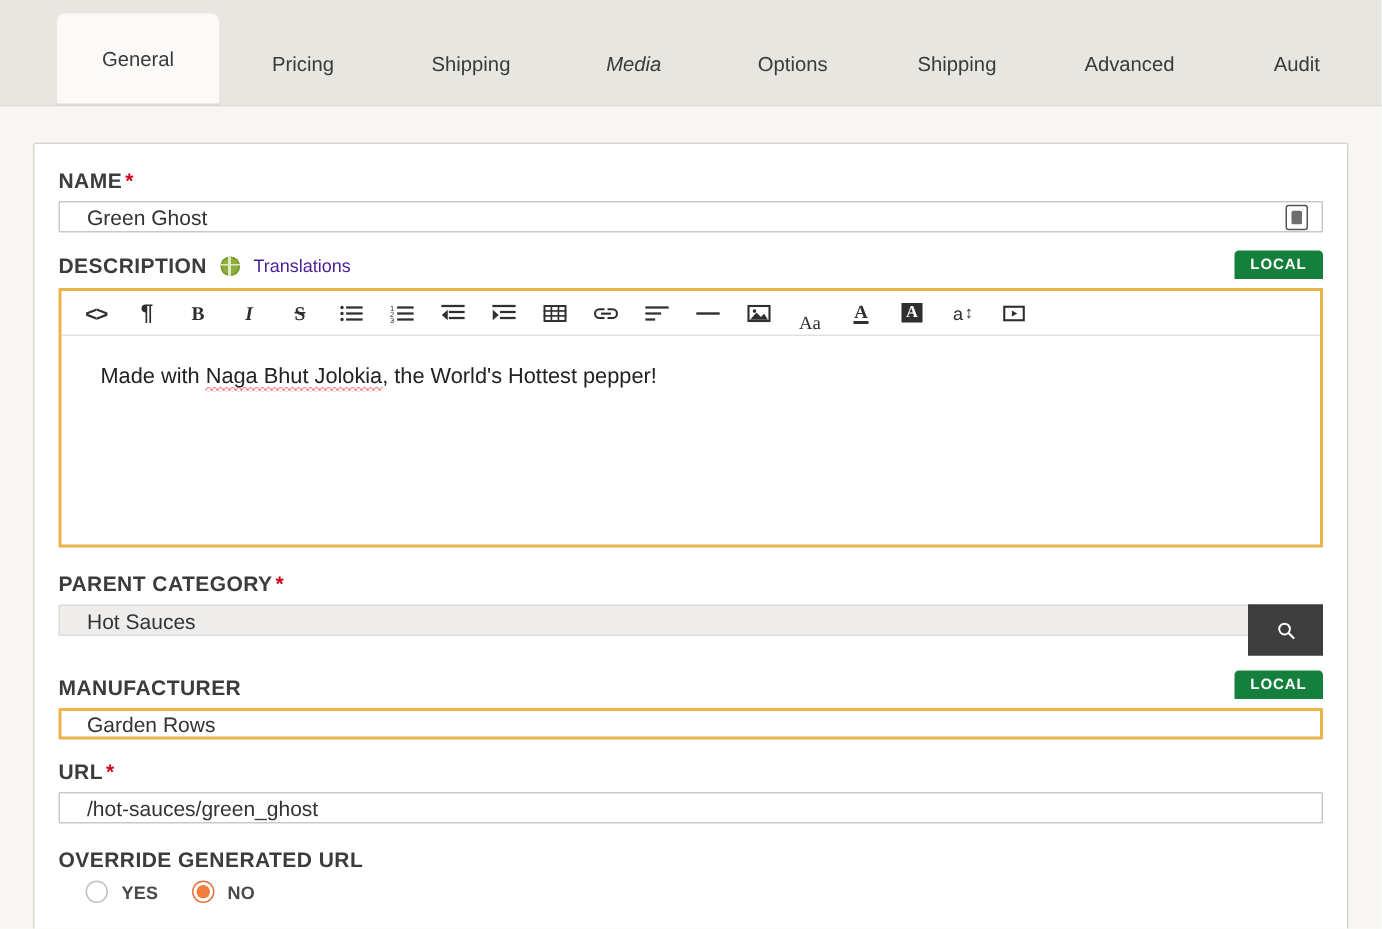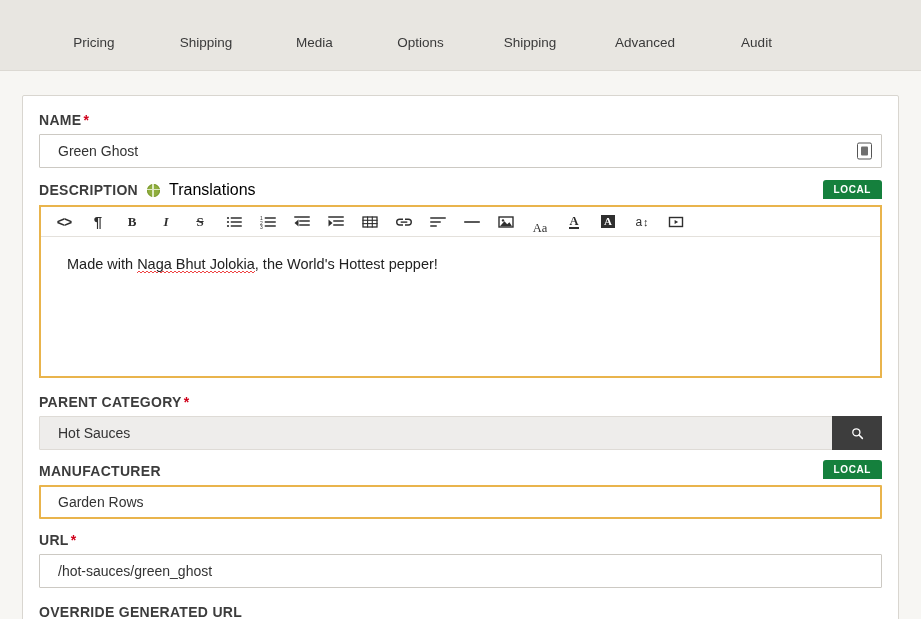--- a/index.html
+++ b/index.html
@@ -65,21 +65,21 @@
     font-weight: bold;
     letter-spacing: 0.3px;
     color: #3c3c3c;
     display: block;
     margin-bottom: 6px;
   }
   .req { color: #d0021b; font-weight: bold; margin-left: 2px; }
 
   .input {
     width: 100%;
-    height: 34px;
+    height: 21px;
     border: 1px solid #ccc9c3;
     background: #fff;
     font-size: 14px;
     color: #333;
     padding: 0 36px 0 18px;
     line-height: 32px;
     font-family: "Liberation Sans", sans-serif;
     border-radius: 1px;
   }
   .input.readonly { background: #eeedeb; border-color: #dedbd6; }
@@ -125,21 +125,21 @@
     background: #8fae3e;
     position: relative; display:inline-block;
     box-shadow: inset 0 0 0 1px #7c992f;
   }
   .globe:before {
     content:""; position:absolute; left:5.5px; top:0; width:1.2px; height:13px; background:#dfe9c4;
   }
   .globe:after {
     content:""; position:absolute; left:0; top:5.5px; width:13px; height:1.2px; background:#dfe9c4;
   }
-  .translations-txt { font-size: 16px; color:#000000; }
+  .translations-txt { font-size: 12px; color:#4c1d95; }
 
   .editor {
     border: 2px solid #e9b44c;
     background: #fff;
     height: 173px;
     margin-top: 6px;
   }
   .toolbar {
     height: 30px;
     border-bottom: 1px solid #e4e1dc;
@@ -195,27 +195,30 @@
     display:flex; align-items:center; justify-content:center;
   }
   .rdot.on { border-color: #e0733d; }
   .rdot.on i { width:9px; height:9px; border-radius:50%; background:#ef7d3e; display:block; }
   .rlabel { font-size: 12px; font-weight: bold; color:#4a4a4a; letter-spacing:0.2px;}
 </style>
 </head>
 <body>
 
 <div class="tabbar" id="tabbar">
+    <div class="tab active" style="width: 108px;">
+      <span class="tab-inner">General</span>
+    </div>
     <div class="tab" style="width: 112px;">
       <span class="tab-inner">Pricing</span>
     </div>
     <div class="tab" style="width: 112px;">
       <span class="tab-inner">Shipping</span>
     </div>
-    <div class="tab" style="width: 105px;">
+    <div class="tab" style="width: 105px; font-style: italic;">
       <span class="tab-inner">Media</span>
     </div>
     <div class="tab" style="width: 107px;">
       <span class="tab-inner">Options</span>
     </div>
     <div class="tab" style="width: 112px;">
       <span class="tab-inner">Shipping</span>
     </div>
     <div class="tab" style="width: 118px;">
       <span class="tab-inner">Advanced</span>

